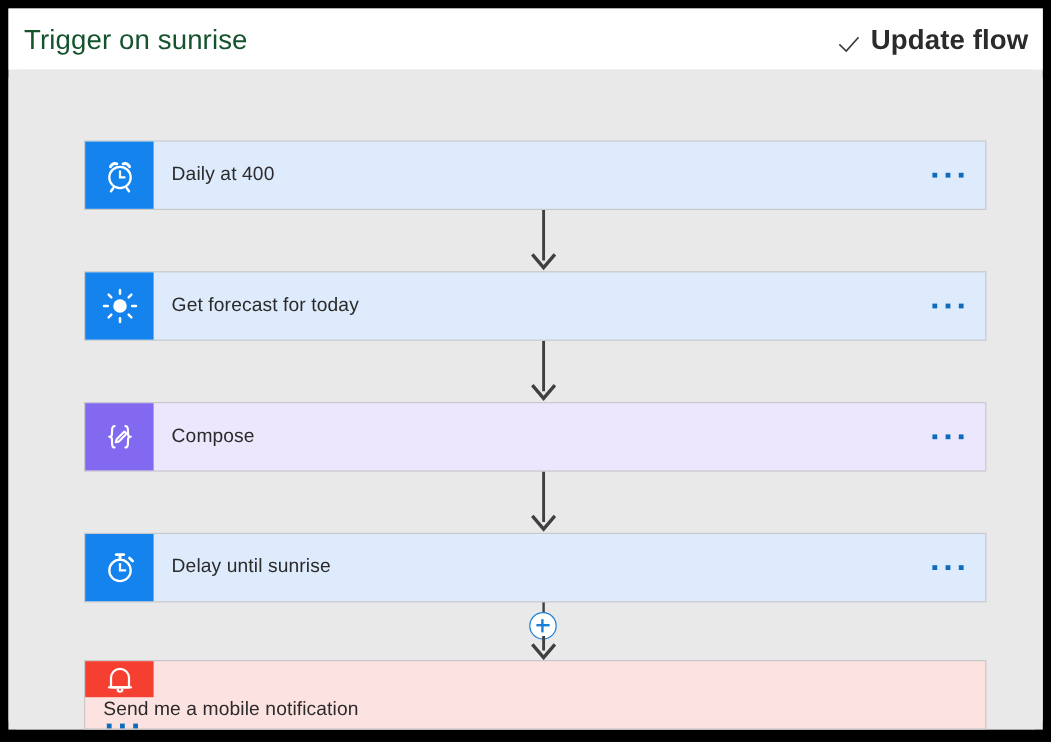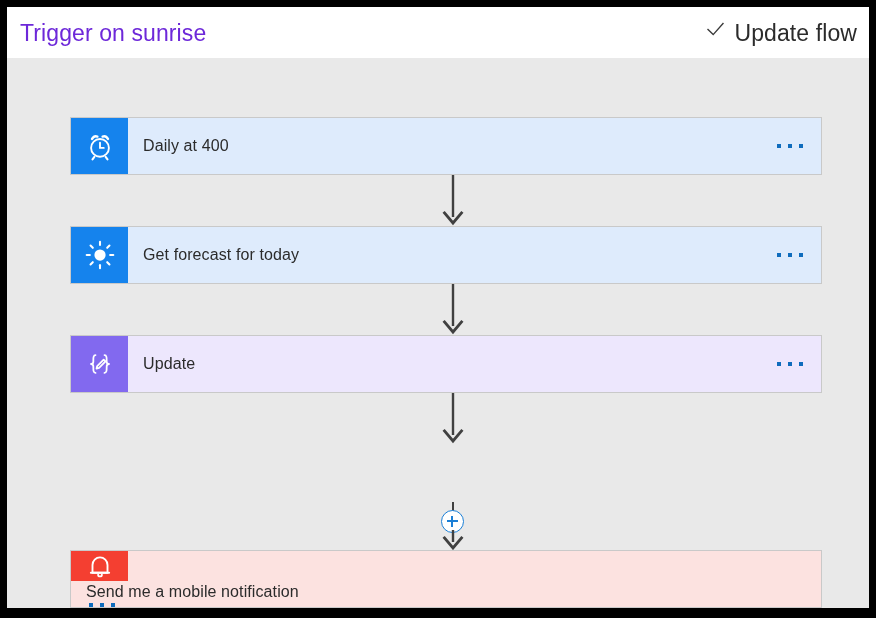--- a/index.html
+++ b/index.html
@@ -42,33 +42,34 @@
     width: 862px;
     height: 51px;
     background: #ffffff;
     box-sizing: border-box;
   }
   #flow-title {
     position: absolute;
     left: 13px;
     top: 13px;
     font-size: 23px;
-    color: #6d28d9;
+    color: #14532d;
     letter-spacing: 0.1px;
     white-space: nowrap;
   }
   #update-flow-button {
     position: absolute;
     right: 12px;
     top: 13px;
     display: flex;
-    align-items: flex-start;
+    align-items: flex-end;
     gap: 9px;
     cursor: pointer;
     white-space: nowrap;
+    font-weight: bold;
   }
   #update-flow-button .chk {
     display: block;
     width: 19px;
     height: 19px;
   }
   #update-flow-label {
     font-size: 23px;
     color: #2b2b2b;
     letter-spacing: 0.1px;
@@ -292,35 +293,54 @@
       <div class="card purple" id="card-2">
         <div class="card-icon">
           <svg width="30" height="30" viewBox="0 0 32 32" xmlns="http://www.w3.org/2000/svg">
             <g fill="none" stroke="#ffffff" stroke-width="1.9" stroke-linecap="round" stroke-linejoin="round">
               <path d="M11.2 6.5 C8.6 6.5 8.9 10.2 8.9 13.2 C8.9 15 7.6 16 6.4 16 C7.6 16 8.9 17 8.9 18.8 C8.9 21.8 8.6 25.5 11.2 25.5"></path>
               <path d="M20.8 6.5 C23.4 6.5 23.1 10.2 23.1 13.2 C23.1 15 24.4 16 25.6 16 C24.4 16 23.1 17 23.1 18.8 C23.1 21.8 23.4 25.5 20.8 25.5"></path>
               <path d="M19.9 11.3 L13.0 18.2 L12.3 20.9 L15.0 20.2 L21.9 13.3 Z"></path>
             </g>
           </svg>
         </div>
-        <div class="card-title">Update</div>
+        <div class="card-title">Compose</div>
         <div class="card-menu">
           <i></i>
           <i></i>
           <i></i>
         </div>
       </div>
 
       <div class="connector" id="conn-2">
         <svg width="30" height="51" viewBox="0 0 30 51" xmlns="http://www.w3.org/2000/svg">
           <path d="M15 0 V42" stroke="#404040" stroke-width="2.4" fill="none"></path>
           <path d="M6.5 38 L15 48 L23.5 38" stroke="#404040" stroke-width="2.8" fill="none" stroke-linecap="square"></path>
         </svg>
       </div>
 
+      <div class="card blue" id="card-3">
+        <div class="card-icon">
+          <svg width="30" height="30" viewBox="0 0 32 32" xmlns="http://www.w3.org/2000/svg">
+            <g fill="none" stroke="#ffffff" stroke-width="2" stroke-linecap="round">
+              <circle cx="16" cy="18.5" r="9.5"></circle>
+              <path d="M16 12.8 V18.5 H20.6"></path>
+              <path d="M12.6 4.4 H19.4" stroke-width="2.4"></path>
+              <path d="M16 4.6 V8.6" stroke-width="2.4"></path>
+              <path d="M24.4 7.4 L27.2 10.2" stroke-width="2.4"></path>
+            </g>
+          </svg>
+        </div>
+        <div class="card-title">Delay until sunrise</div>
+        <div class="card-menu">
+          <i></i>
+          <i></i>
+          <i></i>
+        </div>
+      </div>
 
       <div id="conn-3">
         <div class="seg-top"></div>
         <div id="add-step-button">
           <span class="h"></span>
           <span class="v"></span>
         </div>
         <div class="arrow-bottom">
           <svg width="30" height="20" viewBox="0 0 30 20" xmlns="http://www.w3.org/2000/svg">
             <path d="M15 0 V12" stroke="#404040" stroke-width="2.4" fill="none"></path>

